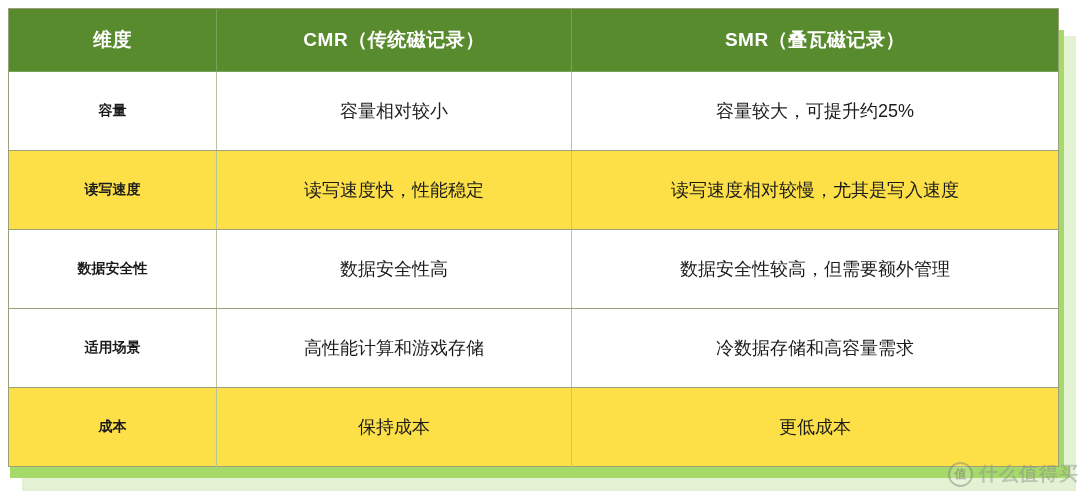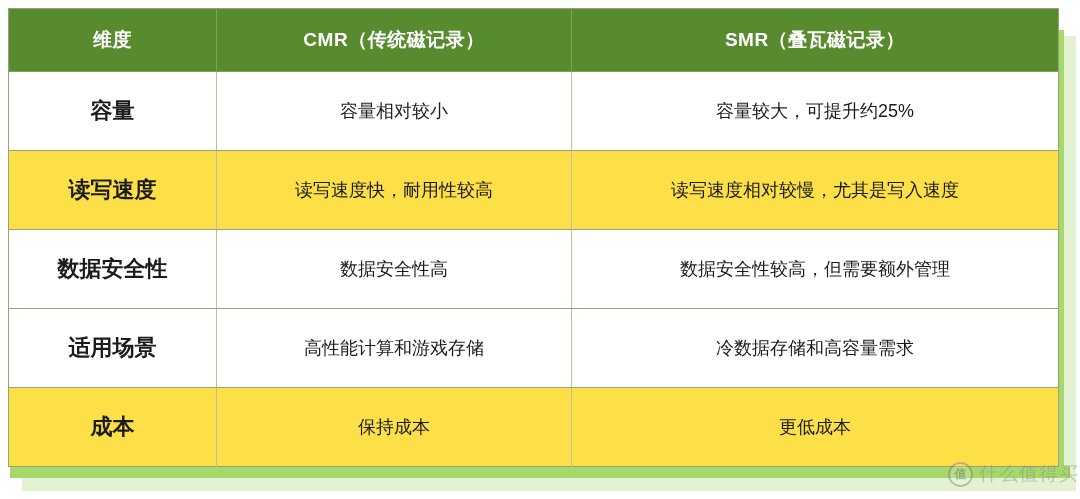--- a/index.html
+++ b/index.html
@@ -103,21 +103,21 @@
     color: #1b1b1b;
   }
   tbody td:last-child { border-right: none; }
   tbody tr:last-child td { border-bottom: none; font-family: Liberation Mono, monospace; }
 
   tbody tr.odd  td { background: #ffffff; }
   tbody tr.even td { background: #fde047; }
 
   td.dim {
     font-weight: bold;
-    font-size: 22px;
+    font-size: 14px;
   }
   td.val {
     font-weight: normal;
     font-size: 18px;
   }
 
   
   .watermark {
     position: absolute;
     left: 948px;
@@ -135,21 +135,21 @@
     border: 2px solid #7f7f7f;
     color: #6d6d6d;
     font-size: 12px;
     font-weight: bold;
     line-height: 21px;
     text-align: center;
     background: rgba(255,255,255,0.35);
   }
   .watermark .wm-text {
     font-size: 19px;
-    font-weight: normal;
+    font-weight: bold;
     color: #8d8d8d;
     letter-spacing: 1px;
     white-space: nowrap;
   }
 </style>
 </head>
 <body>
 
 <div id="stage">
 
@@ -173,21 +173,21 @@
         </tr>
       </thead>
       <tbody>
         <tr class="odd">
           <td class="dim">容量</td>
           <td class="val">容量相对较小</td>
           <td class="val">容量较大，可提升约25%</td>
         </tr>
         <tr class="even">
           <td class="dim">读写速度</td>
-          <td class="val">读写速度快，耐用性较高</td>
+          <td class="val">读写速度快，性能稳定</td>
           <td class="val">读写速度相对较慢，尤其是写入速度</td>
         </tr>
         <tr class="odd">
           <td class="dim">数据安全性</td>
           <td class="val">数据安全性高</td>
           <td class="val">数据安全性较高，但需要额外管理</td>
         </tr>
         <tr class="odd">
           <td class="dim">适用场景</td>
           <td class="val">高性能计算和游戏存储</td>

